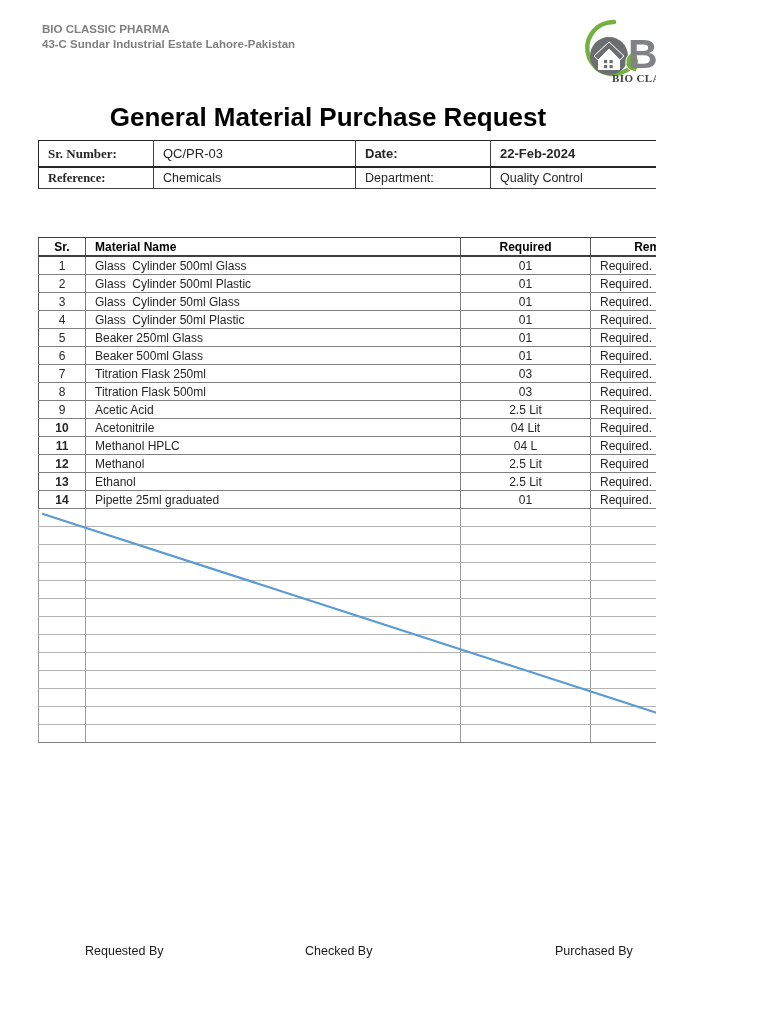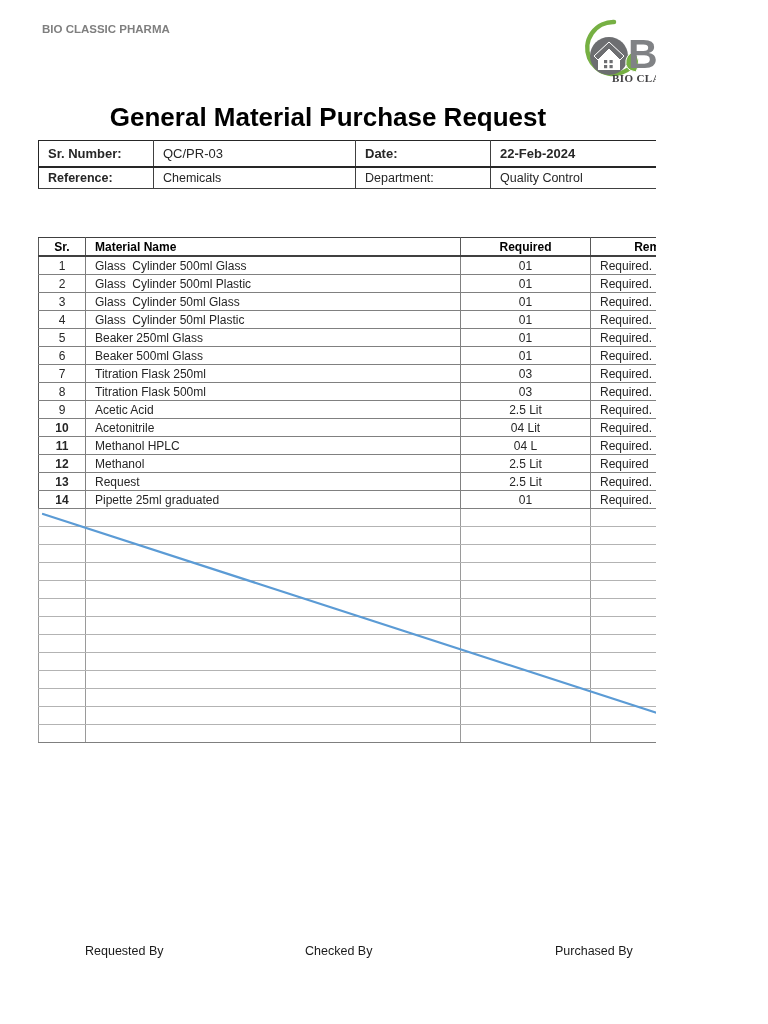--- a/index.html
+++ b/index.html
@@ -16,21 +16,21 @@
     font-size:26px;font-weight:bold;color:#000;letter-spacing:0px;}
   
   .info-table{position:absolute;left:38px;top:140px;width:690px;
     border-collapse:collapse;table-layout:fixed;font-size:12.5px;}
   .info-table td{border:1px solid #404040;padding:0 0 0 9px;vertical-align:middle;
     overflow:hidden;white-space:nowrap;}
   .info-table tr.r1 td{height:25px;font-size:13px;border-top:1.5px solid #262626;
     border-bottom:2.5px solid #262626;}
   .info-table tr.r2 td{height:20px;}
   .info-table tr.r3 td{height:19px;border-bottom:2.5px solid #262626;}
-  .info-table td.first{border-left:1.5px solid #262626;}
+  .info-table td.first{border-left:1.5px solid #262626;font-family:Liberation Serif, serif;}
   .info-table td.last{border-right:1.5px solid #262626;}
   .b{font-weight:bold;}
   
   .materials-table{position:absolute;left:38px;top:237px;width:690px;
     border-collapse:collapse;table-layout:fixed;font-size:12px;}
   .materials-table td{border:1px solid #808080;height:17px;padding:0;
     vertical-align:middle;overflow:hidden;}
   .materials-table tr.head td{font-weight:bold;color:#000;height:17px;
     border-top:1.5px solid #404040;border-bottom:2.2px solid #404040;
     border-left-color:#595959;border-right-color:#595959;}
@@ -51,20 +51,21 @@
   .sig{position:absolute;top:944px;font-size:12.5px;color:#1a1a1a;}
   .sig1{left:85px;} .sig2{left:305px;} .sig3{left:555px;}
 </style>
 </head>
 <body>
 
 <div class="page">
 
   <div class="company-block">
     <div>BIO CLASSIC PHARMA</div>
+    <div>43-C Sundar Industrial Estate Lahore-Pakistan</div>
   </div>
 
   <div class="logo">
     <svg width="150" height="70" viewBox="0 0 150 70">
 
       <path d="M 38 6 A 26 26 0 1 0 56 50" fill="none" stroke="#76B043" stroke-width="4.5" stroke-linecap="round"></path>
 
       <circle cx="33" cy="40" r="19" fill="#6d6e71"></circle>
       <path d="M 33 26 L 48 40 L 44 40 L 44 54 L 22 54 L 22 40 L 18 40 Z" fill="#ffffff"></path>
       <path d="M 33 26 L 48 40 L 44 44 L 33 33 L 22 44 L 18 40 Z" fill="#6d6e71" stroke="#ffffff" stroke-width="1"></path>
@@ -187,21 +188,21 @@
           <td class="c-rem last">Required.</td>
         </tr>
         <tr>
           <td class="c-sr first sr-bold">12</td>
           <td class="c-name">Methanol</td>
           <td class="c-req">2.5 Lit</td>
           <td class="c-rem last">Required</td>
         </tr>
         <tr>
           <td class="c-sr first sr-bold">13</td>
-          <td class="c-name">Request</td>
+          <td class="c-name">Ethanol</td>
           <td class="c-req">2.5 Lit</td>
           <td class="c-rem last">Required.</td>
         </tr>
         <tr>
           <td class="c-sr first sr-bold">14</td>
           <td class="c-name">Pipette 25ml graduated</td>
           <td class="c-req">01</td>
           <td class="c-rem last">Required.</td>
         </tr>
         <tr class="empty">

